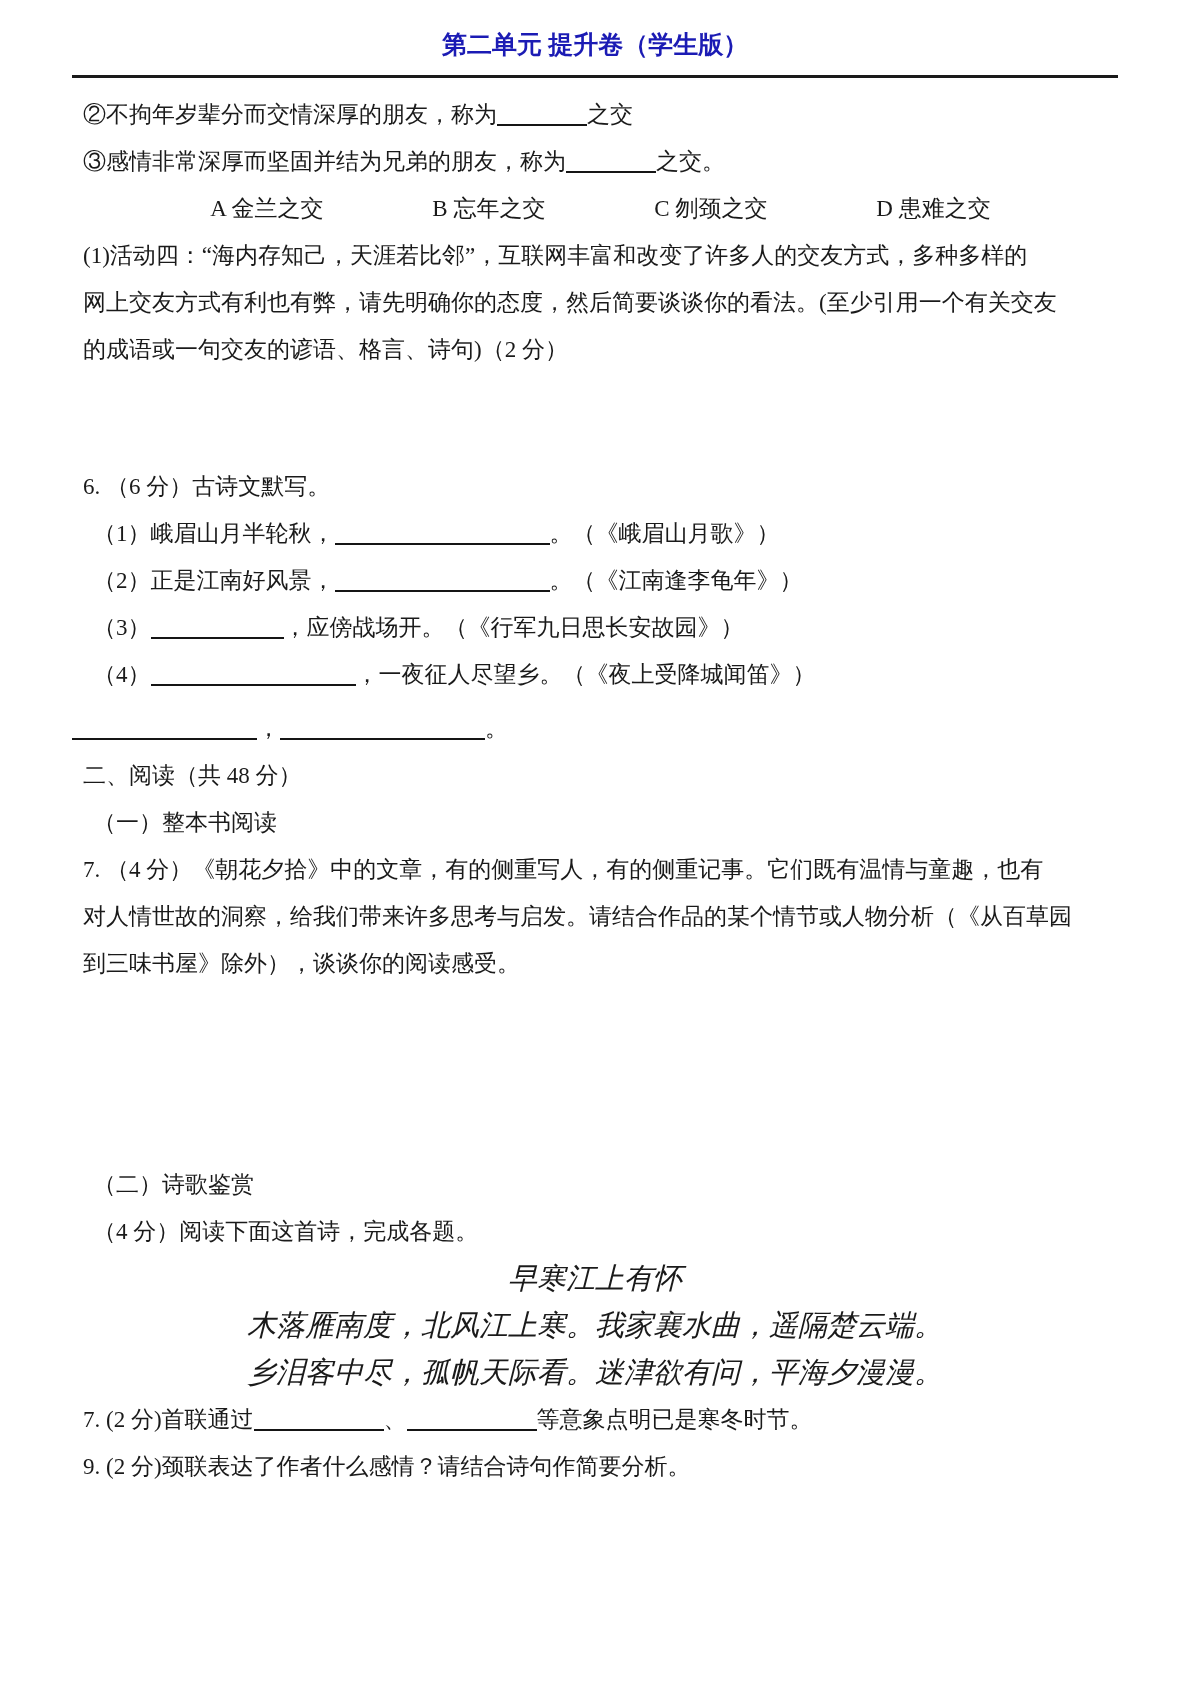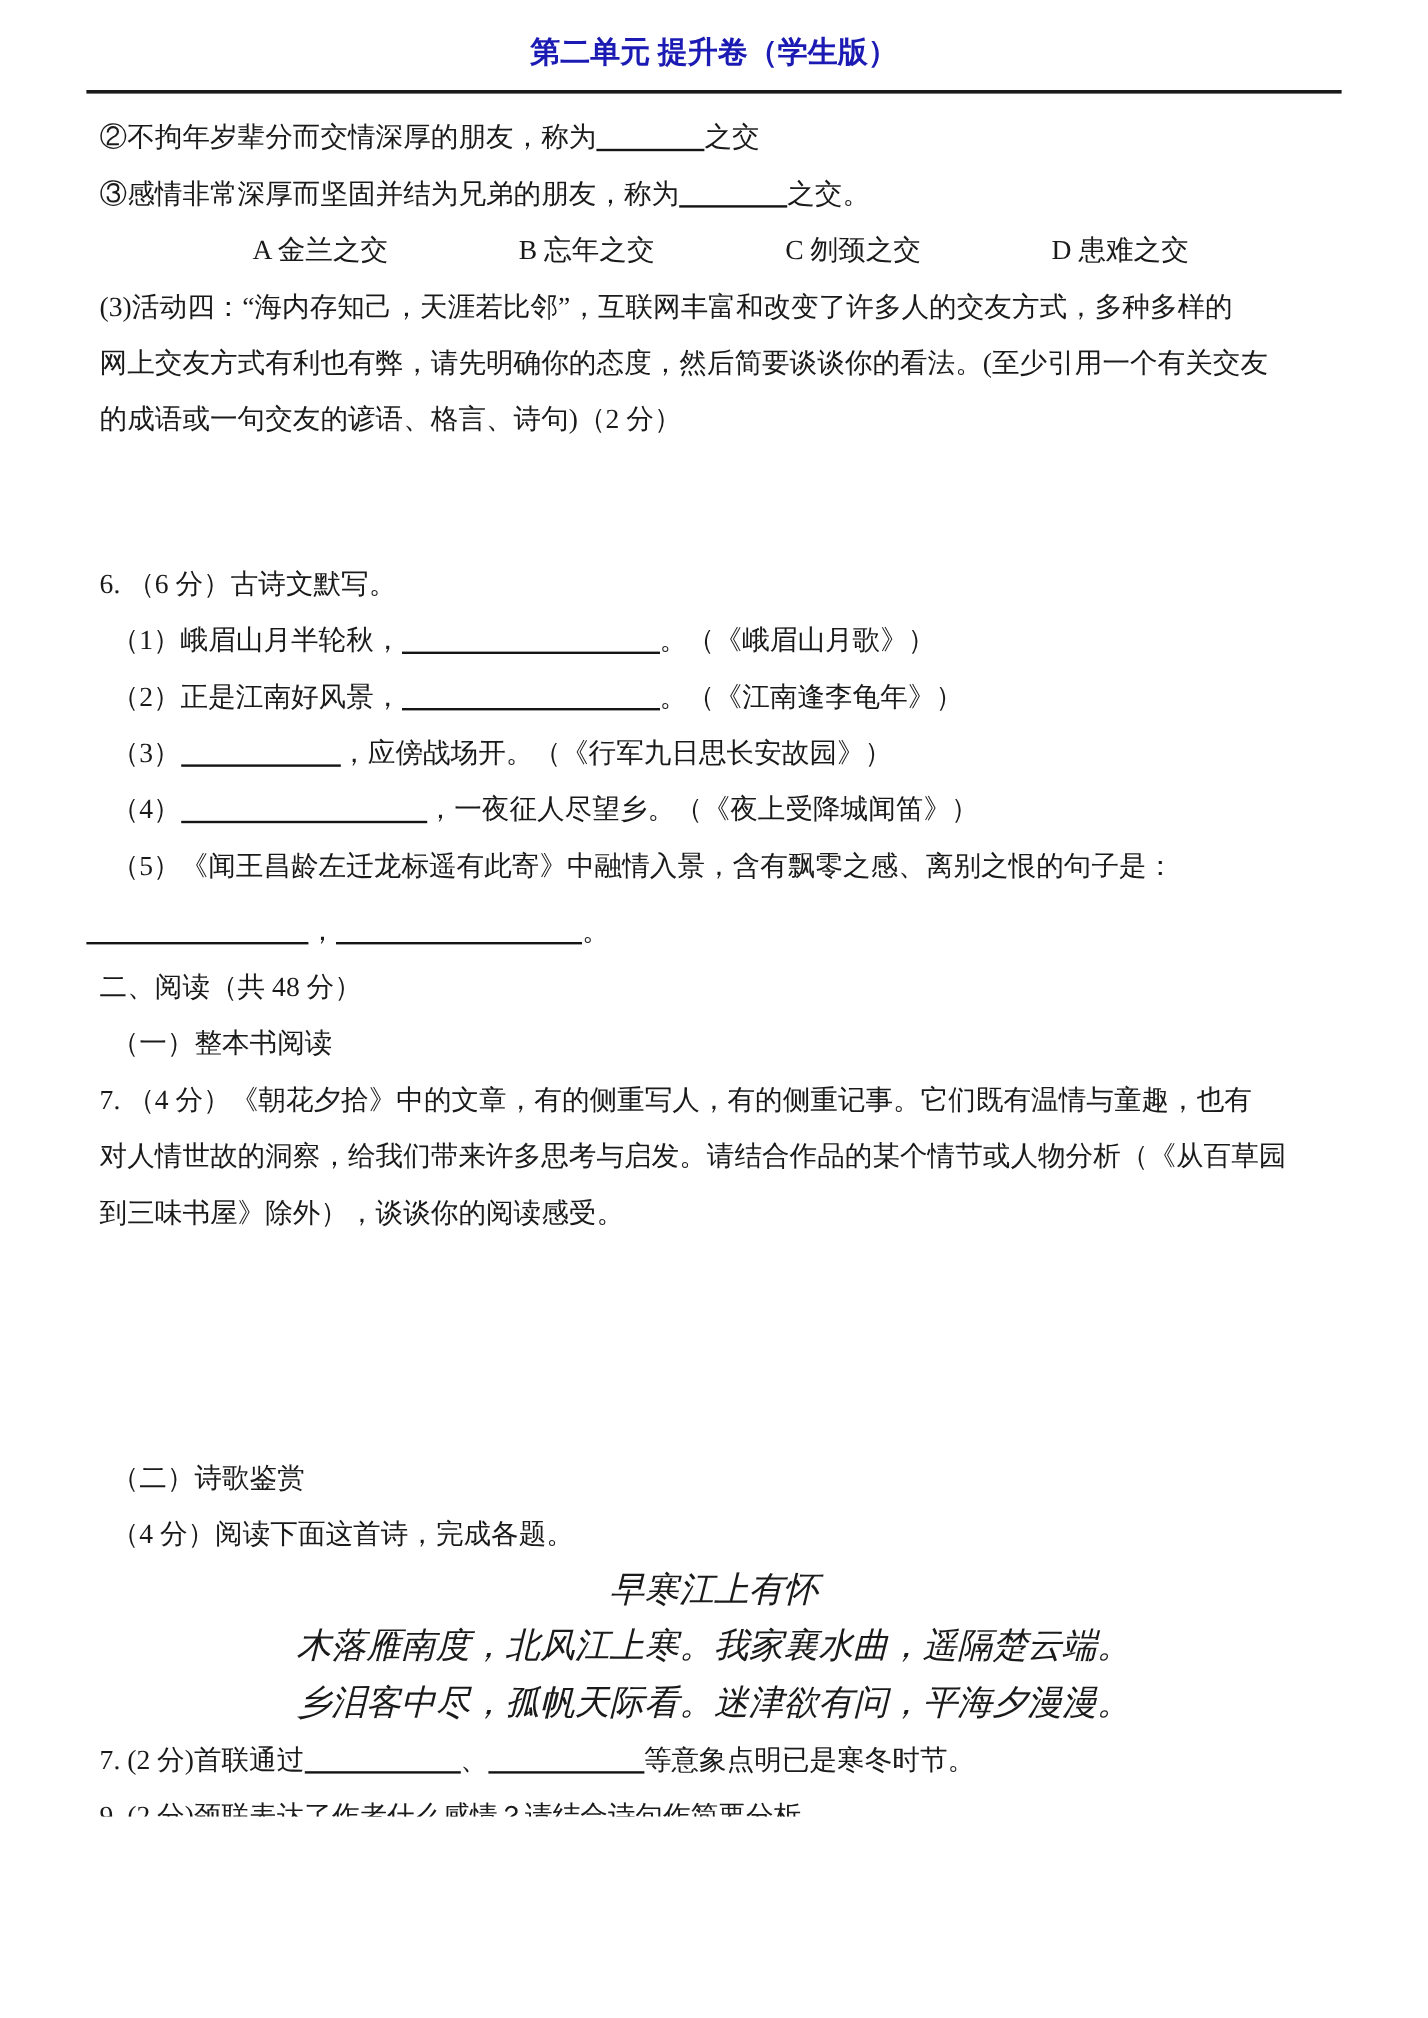--- a/index.html
+++ b/index.html
@@ -79,35 +79,34 @@
 
     <p class="line ind1"><span>③感情非常深厚而坚固并结为兄弟的朋友，称为</span><span class="blank w90"></span><span>之交。</span></p>
 
     <p class="line ind1 opts">
       <span class="opt">A 金兰之交</span>
       <span class="opt">B 忘年之交</span>
       <span class="opt">C 刎颈之交</span>
       <span class="opt">D 患难之交</span>
     </p>
 
-    <p class="line ind1">(3)活动四：“海内存知己，天涯若比邻”，互联网丰富和改变了许多人的交友方式，多种多样的</p>
+    <p class="line ind1">(1)活动四：“海内存知己，天涯若比邻”，互联网丰富和改变了许多人的交友方式，多种多样的</p>
     <p class="line ind1">网上交友方式有利也有弊，请先明确你的态度，然后简要谈谈你的看法。(至少引用一个有关交友</p>
     <p class="line ind1">的成语或一句交友的谚语、格言、诗句)（2 分）</p>
 
     <p class="line ind1 gap-answer1">6. （6 分）古诗文默写。</p>
 
     <p class="line ind2"><span>（1）峨眉山月半轮秋，</span><span class="blank w215"></span><span>。（《峨眉山月歌》）</span></p>
 
     <p class="line ind2"><span>（2）正是江南好风景，</span><span class="blank w215"></span><span>。（《江南逢李龟年》）</span></p>
 
     <p class="line ind2"><span>（3）</span><span class="blank w133"></span><span>，应傍战场开。（《行军九日思长安故园》）</span></p>
 
     <p class="line ind2"><span>（4）</span><span class="blank w205"></span><span>，一夜征人尽望乡。（《夜上受降城闻笛》）</span></p>
 
-    <p class="line ind2">（5）《闻王昌龄左迁龙标遥有此寄》中融情入景，含有飘零之感、离别之恨的句子是：</p>
 
     <p class="line gap-blanks"><span class="blank w185"></span><span>，</span><span class="blank w205"></span><span>。</span></p>
 
     <p class="line ind1 bold">二、阅读（共 48 分）</p>
     <p class="line ind2 bold">（一）整本书阅读</p>
 
     <p class="line ind1">7. （4 分）《朝花夕拾》中的文章，有的侧重写人，有的侧重记事。它们既有温情与童趣，也有</p>
     <p class="line ind1">对人情世故的洞察，给我们带来许多思考与启发。请结合作品的某个情节或人物分析（《从百草园</p>
     <p class="line ind1">到三味书屋》除外），谈谈你的阅读感受。</p>
 

